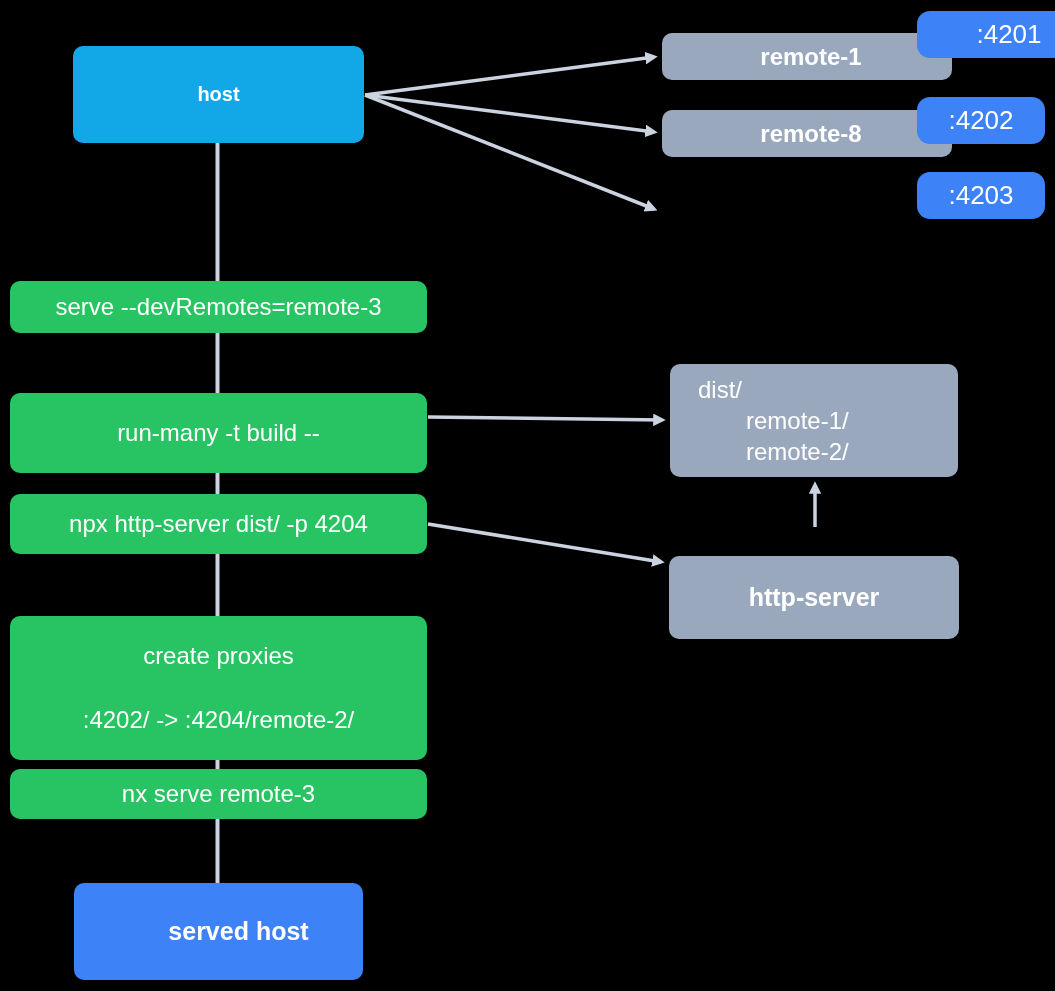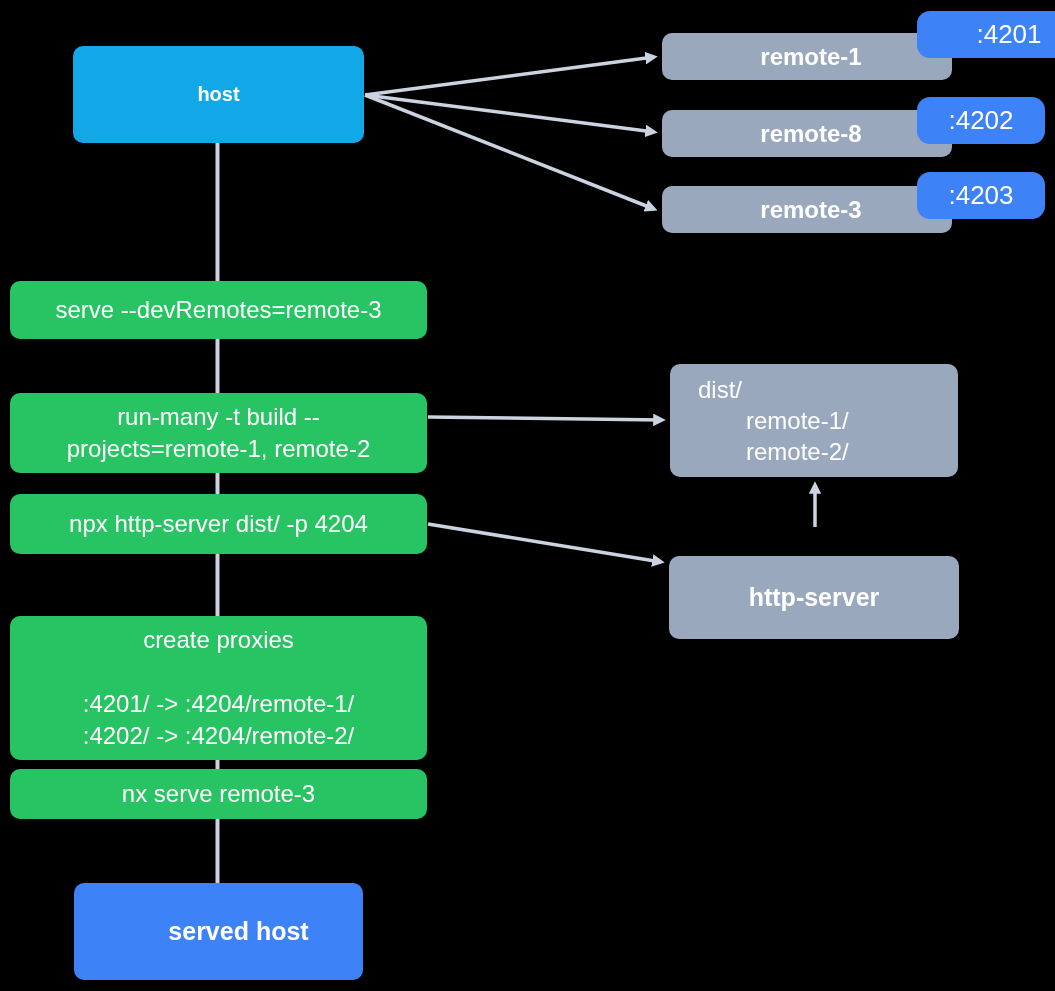--- a/index.html
+++ b/index.html
@@ -56,21 +56,21 @@
   }
   .badge-1 { top: 11px; padding-left: 28px; }
   .badge-2 { top: 97px; }
   .badge-3 { top: 172px; }
   .step {
     left: 10px; width: 417px;
     background: var(--step-fill, #28c464);
     font-size: 24px;
   }
   .step .line { line-height: 32px; min-height: 32px; width: 100%; }
-  .step1 { top: 281px; height: 58px; }
+  .step1 { top: 281px; height: 52px; }
   .step2 { top: 393px; height: 80px; }
   .step3 { top: 494px; height: 60px; }
   .step4 { top: 616px; height: 144px; }
   .step5 { top: 769px; height: 50px; }
   .dist {
     left: 670px; top: 364px; width: 288px; height: 113px;
     background: var(--remote-fill, #9aa8be);
     font-size: 24px;
     align-items: flex-start;
     padding-left: 28px;
@@ -107,51 +107,46 @@
   <div class="box host">
     <span>host</span>
   </div>
 
   <div class="box remote remote-1">
     <span>remote-1</span>
   </div>
   <div class="box remote remote-2">
     <span>remote-8</span>
   </div>
-  <div class="box remote remote-3">
-    <span>remote-3</span>
-  </div>
 
   <div class="badge badge-1">
     <span>:4201</span>
   </div>
   <div class="badge badge-2">
     <span>:4202</span>
   </div>
   <div class="badge badge-3">
     <span>:4203</span>
   </div>
 
   <div class="box step step1">
     <div class="line">serve --devRemotes=remote-3</div>
   </div>
 
   <div class="box step step2">
     <div class="line">run-many -t build --</div>
-    <div class="line">projects=remote-1, remote-2</div>
   </div>
 
   <div class="box step step3">
     <div class="line">npx http-server dist/ -p 4204</div>
   </div>
 
   <div class="box step step4">
     <div class="line">create proxies</div>
     <div class="line"></div>
-    <div class="line">:4201/ -&gt; :4204/remote-1/</div>
     <div class="line">:4202/ -&gt; :4204/remote-2/</div>
   </div>
 
   <div class="box step step5">
     <div class="line">nx serve remote-3</div>
   </div>
 
   <div class="box dist">
     <div class="line">dist/</div>
     <div class="line indent">remote-1/</div>

